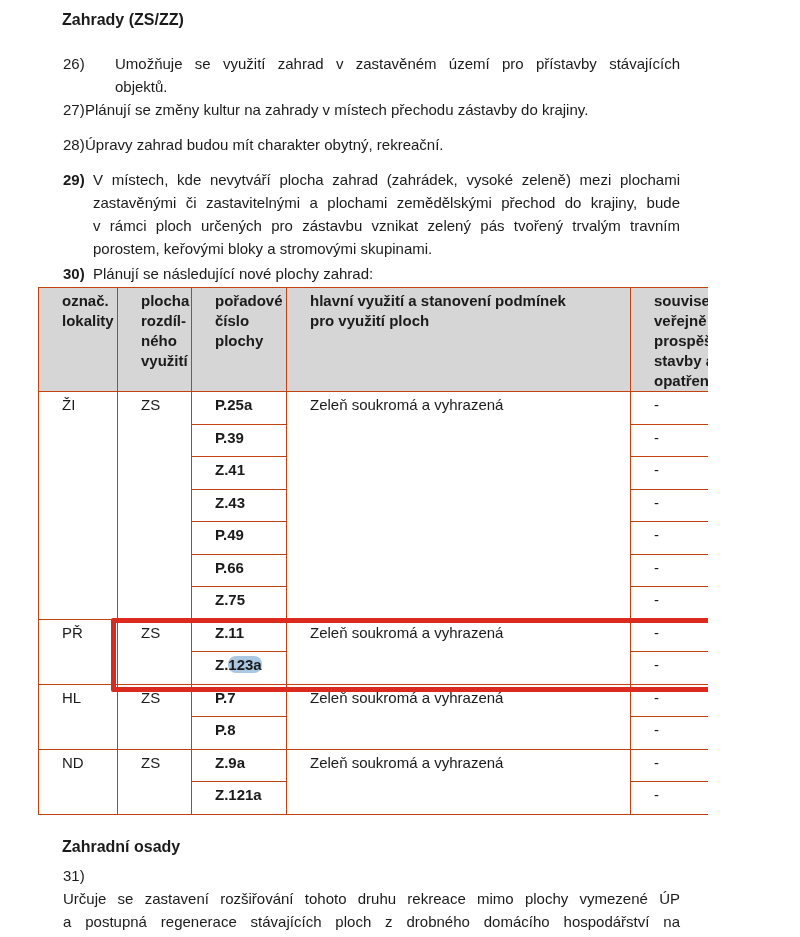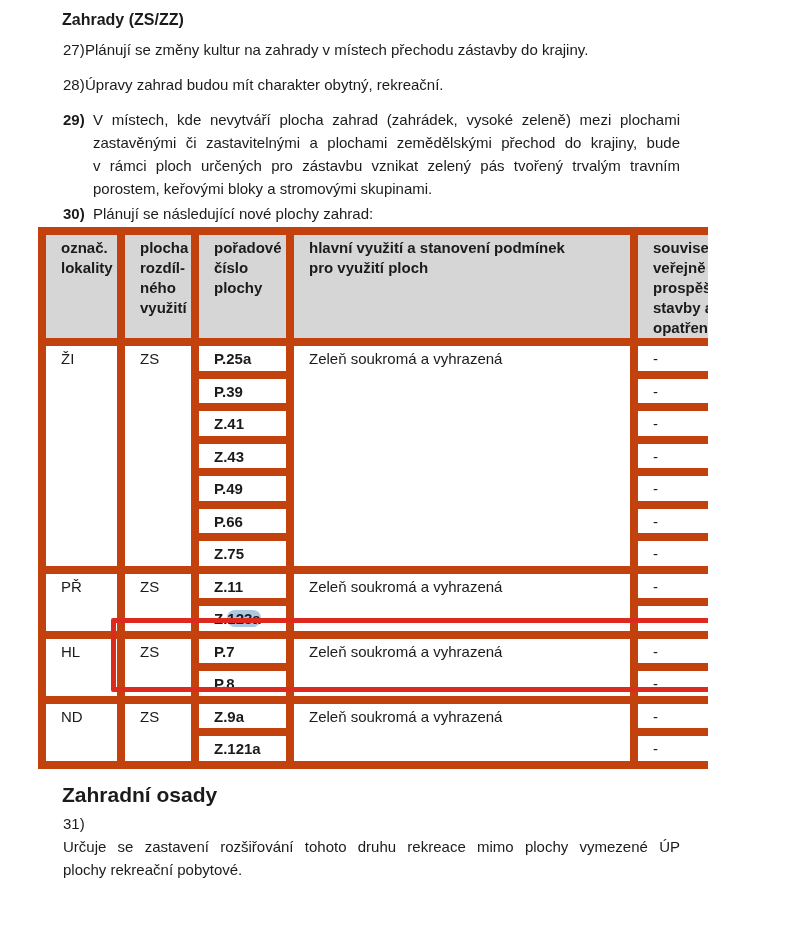--- a/index.html
+++ b/index.html
@@ -1,60 +1,67 @@
 <!DOCTYPE html>
 <html><head>
 <meta charset="utf-8">
 <style>
   html,body { margin:0; padding:0; background:#ffffff; }
   body { width:800px; height:937px; font-family:"Liberation Sans","DejaVu Sans",sans-serif;
          font-size:15px; line-height:23px; color:#1b1b1b; }
   .page { position:relative; width:708px; height:937px; overflow:hidden; }
 
   .heading { font-size:16px; font-weight:bold; line-height:23px; margin:8px 0 0 62px; }
-  .subheading { font-size:21px; font-weight:bold; line-height:23px; margin:14px 0 0 62px; }
+  .subheading { font-size:16px; font-weight:bold; line-height:23px; margin:20px 0 0 62px; }
 
   .para { display:flex; margin-left:63px; margin-right:28px; }
   .para .num { flex:0 0 auto; white-space:nowrap; }
   .n52 { flex-basis:52px !important; }
   .n22 { flex-basis:22px !important; }
   .n30 { flex-basis:30px !important;font-weight:bold; }
   .n23 { flex-basis:23px !important; }
   .para .ptext { flex:1 1 auto; min-width:0; }
   .line { text-align:left; }
   .line.jl { text-align:justify; text-align-last:justify; }
 
   .mt-p26 { margin-top:21px; }
-  .mt-p27 { margin-top:7px; }
+  .mt-p27 { }
   .mt-p28 { margin-top:12px; }
   .mt-p29 { margin-top:12px; }
   .mt-p30 { margin-top:2px; }
   .mt-p31 { margin-top:6px;flex-direction:column; }
 
   table.ztable { border-collapse:collapse; table-layout:fixed; margin:2px 0 0 38px;
                  width:722px; font-size:15px; }
-  .ztable th, .ztable td { border:8px solid #c2410c; vertical-align:top;
-                           padding:3px 6px 0 15px; line-height:20px; overflow:hidden; }
+  .ztable th, .ztable td { border:1px solid #c2410c; vertical-align:top;
+                           padding:3px 6px 0 23px; line-height:20px; overflow:hidden; }
   .ztable th { background:#d6d6d6; text-align:left; font-weight:bold; white-space:pre-line; }
   .ztable thead tr { height:104px; }
   .ztable tr.r { height:32.5px; }
   .ztable td.code { font-weight:bold; }
 
   .red-box { position:absolute; left:111px; top:618px; width:646px; height:74px;
              box-sizing:border-box; border:5px solid #dd2a1e; border-radius:2px;
              pointer-events:none; }
   .sel { background:#abc8e2; }
 </style>
 </head>
 <body>
 
 <div class="page">
 
   <div class="heading">Zahrady (ZS/ZZ)</div>
 
+  <div class="para mt-p26">
+    <span class="num n52">26)</span>
+    <div class="ptext">
+      <div class="line jl">Umožňuje se využití zahrad v zastavěném území pro přístavby stávajících</div>
+      <div class="line">objektů.</div>
+    </div>
+  </div>
 
   <div class="para mt-p27">
     <span class="num n22">27)</span>
     <div class="ptext">
       <div class="line">Plánují se změny kultur na zahrady v místech přechodu zástavby do krajiny.</div>
     </div>
   </div>
 
   <div class="para mt-p28">
     <span class="num n22">28)</span>
@@ -179,19 +186,20 @@
       </tr>
     </tbody>
   </table>
 
   <div class="subheading">Zahradní osady</div>
 
   <div class="para mt-p31">
     <span class="num n23">31)</span>
     <div class="ptext">
       <div class="line jl">Určuje se zastavení rozšiřování tohoto druhu rekreace mimo plochy vymezené ÚP</div>
+      <div class="line jl">a postupná regenerace stávajících ploch z drobného domácího hospodářství na</div>
       <div class="line">plochy rekreační pobytové.</div>
     </div>
   </div>
 
   <div class="red-box" style="border-color: rgb(221, 42, 30);"></div>
 
 </div>
 
 </body></html>

